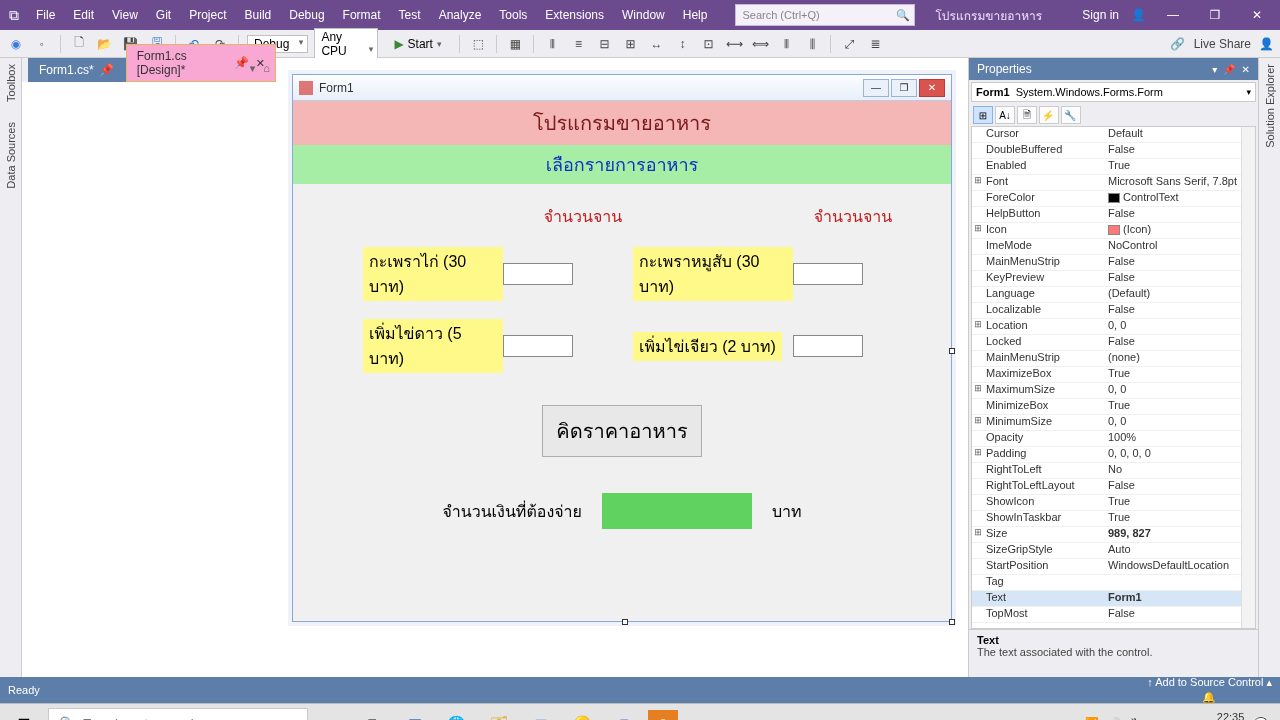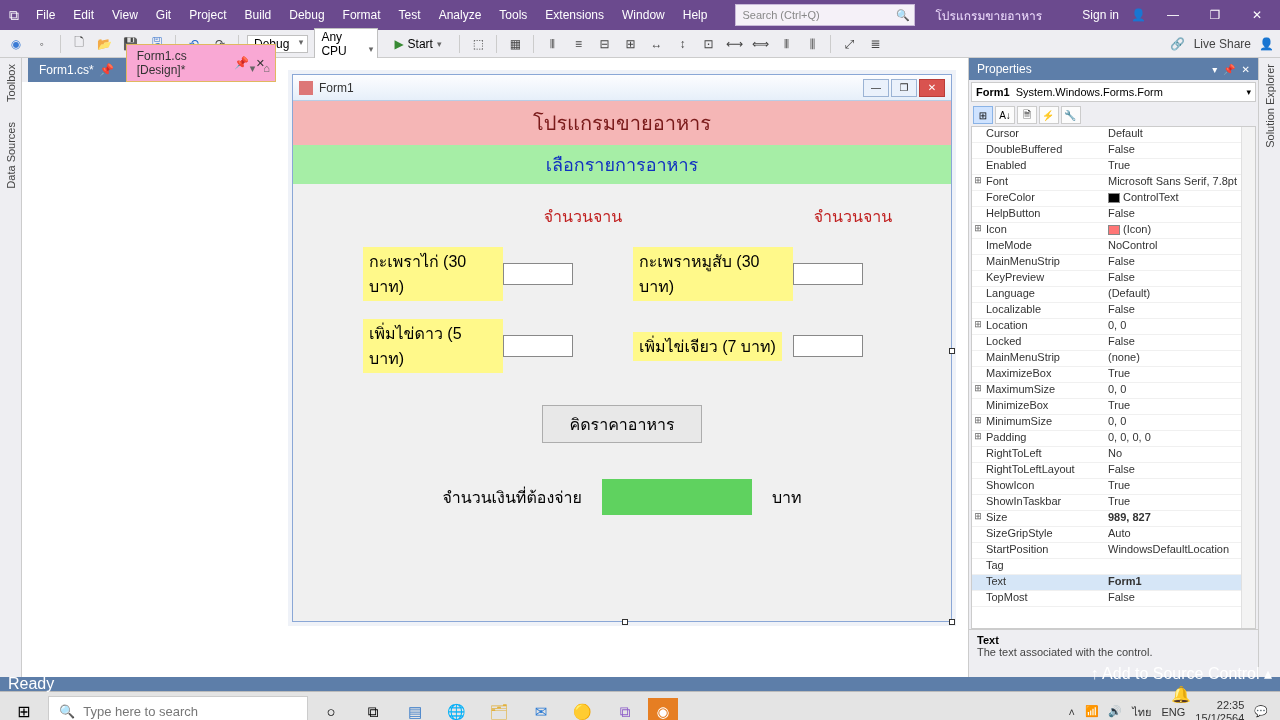--- a/index.html
+++ b/index.html
@@ -45,21 +45,21 @@
 .hdr-row { display: flex; margin-top: 20px; }
 .hdr { color: #c02020; font-size: 16px; width: 260px; text-align: center; }
 .hdr.h1 { margin-left: 230px; width: 120px; }
 .hdr.h2 { margin-left: 150px; width: 120px; }
 .item-row { display: flex; align-items: center; margin-top: 18px; }
 .ylabel { background: #fff98a; padding: 2px 6px; font-size: 16px; color: #000; display: inline-block; }
 .item-row .c1 { width: 210px; padding-left: 70px; }
 .item-row .c2 { width: 90px; }
 .item-row .c3 { width: 200px; padding-left: 40px; }
 .tbox { width: 70px; height: 22px; border: 1px solid #888; background: #fff; }
-.calcbtn { display: block; margin: 32px auto 0; width: 160px; height: 38px; background: #e8e8e8; border: 1px solid #adadad; font-size: 16px; }
+.calcbtn { display: block; margin: 32px auto 0; width: 160px; height: 52px; background: #e8e8e8; border: 1px solid #adadad; font-size: 20px; }
 .total-row { display: flex; align-items: center; justify-content: center; gap: 20px; margin-top: 36px; font-size: 16px; }
 .total-box { width: 150px; height: 36px; background: #5fd25f; }
 .handle { position: absolute; width: 6px; height: 6px; background: #fff; border: 1px solid #333; }
 .right-rail { width: 22px; background: #eeeef2; border-left: 1px solid #ccc; display: flex; flex-direction: column; align-items: center; padding-top: 6px; }
 .props { width: 290px; background: #eeeef2; border-left: 1px solid #ccc; display: flex; flex-direction: column; font-size: 12px; }
 .props-title { height: 22px; background: #5d7ea9; color: #fff; display: flex; align-items: center; padding: 0 8px; font-size: 12px; }
 .props-title .pbtns { margin-left: auto; display: flex; gap: 6px; font-size: 10px; }
 .props-obj { height: 20px; background: #fff; border: 1px solid #ccc; margin: 2px; display: flex; align-items: center; padding: 0 4px; font-size: 11px; }
 .props-obj b { margin-right: 6px; }
 .props-toolbar { height: 22px; display: flex; align-items: center; gap: 2px; padding: 0 4px; }
@@ -69,21 +69,21 @@
 .prow { display: flex; height: 16px; font-size: 11px; border-bottom: 1px solid #f0f0f0; }
 .prow .exp { width: 12px; text-align: center; color: #666; font-size: 9px; }
 .prow .pname { width: 120px; padding-left: 2px; color: #333; overflow: hidden; white-space: nowrap; }
 .prow .pval { flex: 1; padding-left: 4px; color: #333; overflow: hidden; white-space: nowrap; }
 .prow.sel { background: #d6e6f7; }
 .prow.sel .pname { background: #d6e6f7; }
 .bold { font-weight: bold; }
 .props-desc { height: 48px; border-top: 1px solid #ccc; padding: 4px 8px; background: #eeeef2; }
 .props-desc .dt { font-weight: bold; font-size: 11px; }
 .props-desc .dd { font-size: 11px; color: #444; }
-.statusbar { height: 14px; background: #5d7ea9; color: #fff; display: flex; align-items: center; font-size: 16px; padding: 0 8px; }
+.statusbar { height: 26px; background: #5d7ea9; color: #fff; display: flex; align-items: center; font-size: 11px; padding: 0 8px; }
 .statusbar .sright { margin-left: auto; display: flex; gap: 2px; align-items: center; flex-direction: column; }
 .taskbar { height: 40px; background: #e4e4e4; border-top: 1px solid #bbb; display: flex; align-items: center; padding: 0 4px; gap: 4px; }
 .taskbar .winstart { width: 40px; height: 32px; display: flex; align-items: center; justify-content: center; font-size: 16px; }
 .taskbar .tsearch { flex: 0 0 260px; height: 32px; background: #fff; border: 1px solid #ccc; display: flex; align-items: center; padding: 0 10px; color: #777; font-size: 13px; gap: 8px; }
 .taskbar .ticon { width: 38px; height: 32px; display: flex; align-items: center; justify-content: center; font-size: 15px; }
 .tray { margin-left: auto; display: flex; align-items: center; gap: 10px; font-size: 11px; color: #333; padding-right: 8px; }
 .tray .clock { text-align: right; line-height: 1.1; }
 .colorswatch { display: inline-block; width: 12px; height: 10px; background: #000; border: 1px solid #888; vertical-align: middle; margin-right: 3px; }
 .iconswatch { display: inline-block; width: 12px; height: 10px; background: #f77; border: 1px solid #888; vertical-align: middle; margin-right: 3px; }
 .vscrollhint { position: absolute; right: 0; top: 0; bottom: 0; width: 14px; background: #f3f3f3; border-left: 1px solid #e0e0e0; }
@@ -217,21 +217,21 @@
             <div class="c3"><span class="ylabel">กะเพราหมูสับ (30 บาท)</span></div>
             <div class="c2">
                 <div class="tbox"></div>
               </div>
           </div>
           <div class="item-row">
             <div class="c1"><span class="ylabel">เพิ่มไข่ดาว (5 บาท)</span></div>
             <div class="c2">
                 <div class="tbox"></div>
               </div>
-            <div class="c3"><span class="ylabel">เพิ่มไข่เจียว (7 บาท)</span></div>
+            <div class="c3"><span class="ylabel">เพิ่มไข่เจียว (2 บาท)</span></div>
             <div class="c2">
                 <div class="tbox"></div>
               </div>
           </div>
           <button class="calcbtn">คิดราคาอาหาร</button>
           <div class="total-row">
             <span>จำนวนเงินที่ต้องจ่าย</span>
             <div class="total-box"></div>
             <span>บาท</span>
           </div>
@@ -353,20 +353,25 @@
           </div>
           <div class="prow">
             <div class="exp"></div>
             <div class="pname">MinimizeBox</div>
             <div class="pval">True</div>
           </div>
           <div class="prow">
             <div class="exp">⊞</div>
             <div class="pname">MinimumSize</div>
             <div class="pval">0, 0</div>
+          </div>
+          <div class="prow">
+            <div class="exp"></div>
+            <div class="pname">Opacity</div>
+            <div class="pval">100%</div>
           </div>
           <div class="prow">
             <div class="exp">⊞</div>
             <div class="pname">Padding</div>
             <div class="pval">0, 0, 0, 0</div>
           </div>
           <div class="prow">
             <div class="exp"></div>
             <div class="pname">RightToLeft</div>
             <div class="pval">No</div>

